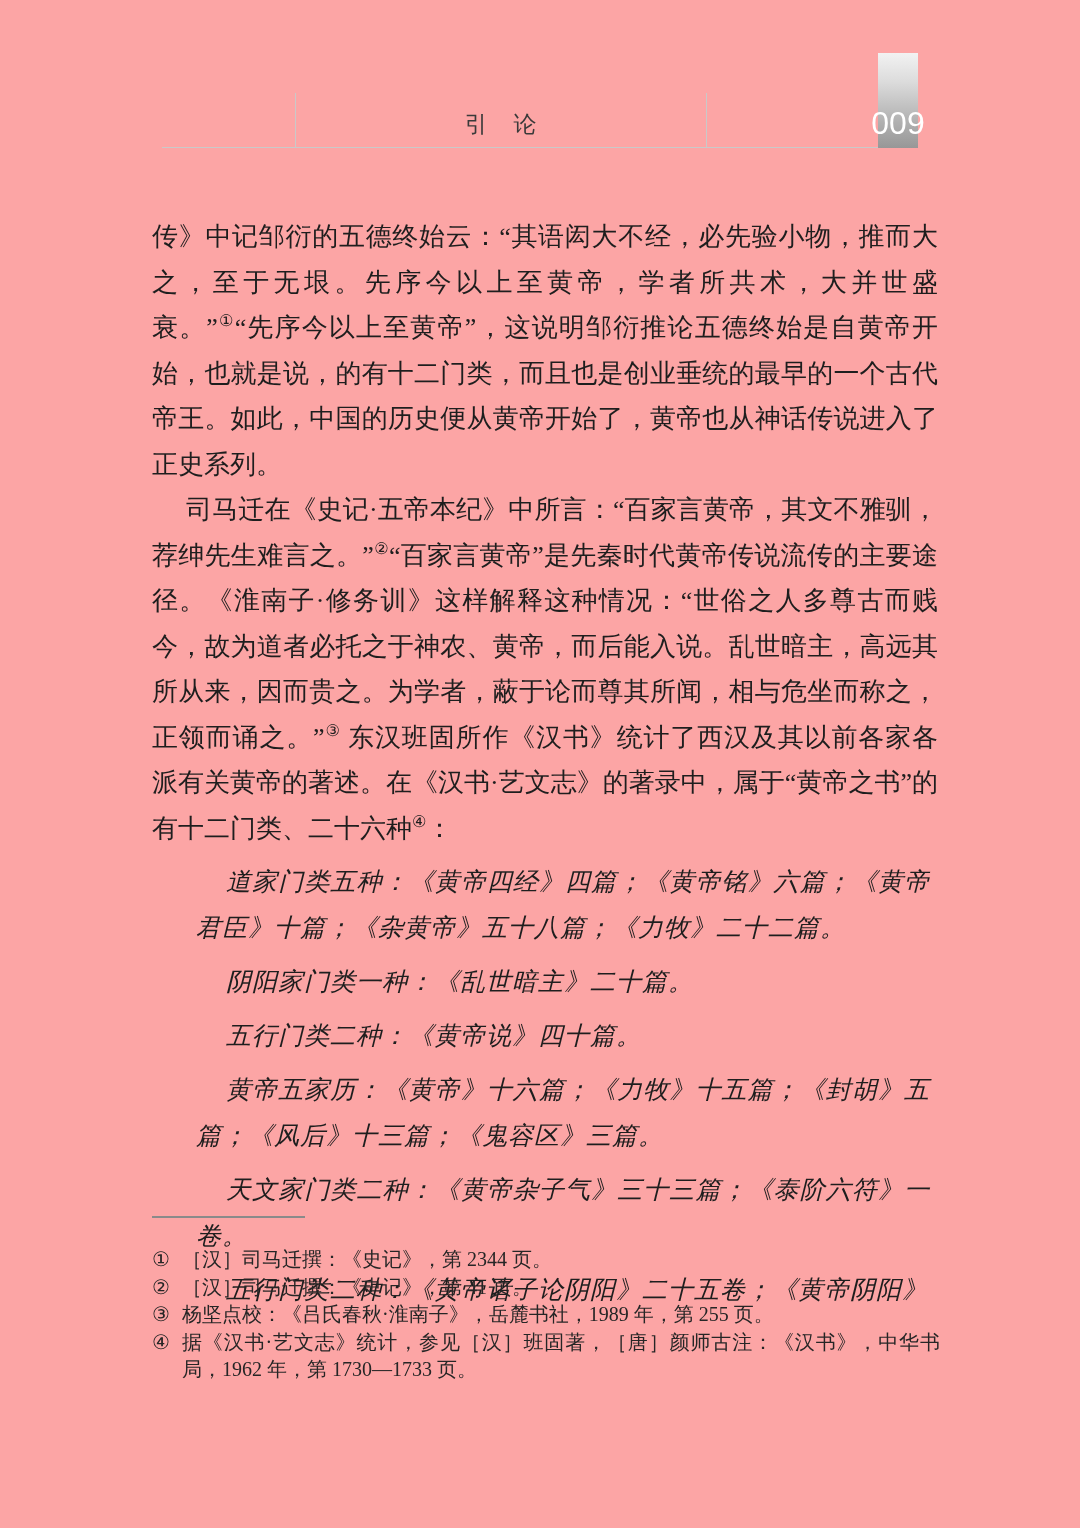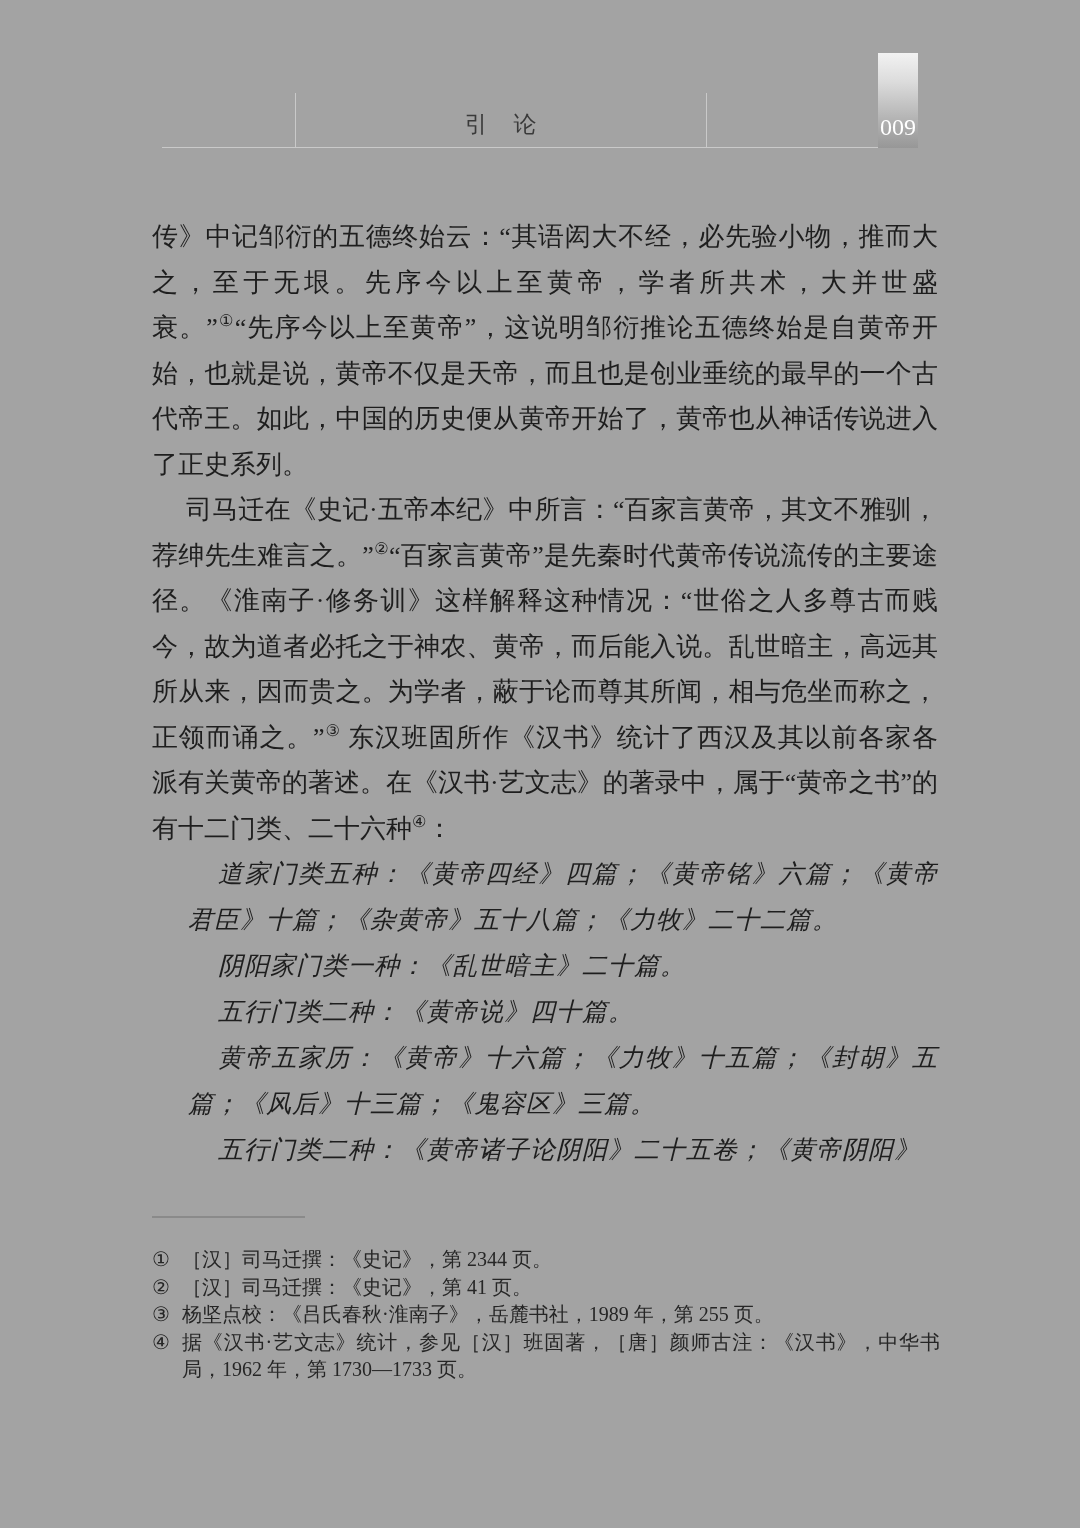--- a/index.html
+++ b/index.html
@@ -4,64 +4,64 @@
 <style>
   html,body{margin:0;padding:0;}
   body{
     width:1080px;height:1528px;
     background:#ffffff;
     font-family:"Liberation Serif","DejaVu Serif",serif;
     color:#212121;
     position:relative;
     overflow:hidden;
   }
-  .page{position:absolute;inset:0;background:#a3a3a3;}
+  .page{position:absolute;inset:0;background:#fca5a5;}
 
   
   .header-rule{
     position:absolute;left:162px;top:147px;width:716px;height:1px;
     background:#c9c9c9;
   }
   .tick{position:absolute;top:93px;width:1px;height:55px;background:#c9c9c9;}
   .tick-left{left:295px;}
   .tick-right{left:706px;}
   .running-head{
     position:absolute;left:295px;top:109px;width:411px;
     text-align:center;font-size:23px;color:#3a3a3a;
     letter-spacing:10px;text-indent:10px;
   }
   .page-tab{
     position:absolute;left:878px;top:53px;width:40px;height:95px;
     background:linear-gradient(180deg,#f2f2f2 0%,#dcdcdc 30%,#b3b3b3 70%,#979797 100%);
     display:flex;align-items:flex-end;justify-content:center;
   }
   .page-num{
-    color:#ffffff;font-size:24px;line-height:1;padding-bottom:9px;
-    font-family:Liberation Serif, serif;
+    color:#ffffff;font-size:32px;line-height:1;padding-bottom:9px;
+    font-family:Liberation Sans, sans-serif;
   }
 
   
   .content{
     position:absolute;left:152px;top:214px;width:786px;
     font-size:26px;line-height:45.5px;text-align:justify;
     color:#1e1e1e;
   }
   .content p{margin:0;padding:0;}
   .p-indent{text-indent:34px;}
   .sup{
     font-size:0.62em;vertical-align:super;line-height:0;
     letter-spacing:0;
   }
   .quote{
     margin:0 0 0 36px;
     font-style:italic;
     font-size:25px;
     letter-spacing:1px;
   }
-  .quote p{text-indent:30px;margin:0;line-height:46px;}
+  .quote p{text-indent:30px;margin:8px;line-height:46px;}
 
   
   .fn-rule{
     position:absolute;left:152px;top:1216px;width:153px;height:2px;
     background:#8a8a8a;
   }
   .footnotes{
     position:absolute;left:152px;top:1246px;width:788px;
     font-size:20px;line-height:27.5px;color:#262626;
     text-align:justify;
@@ -77,29 +77,30 @@
 
   <div class="header-rule"></div>
   <div class="tick tick-left"></div>
   <div class="tick tick-right"></div>
   <div class="running-head">引 论</div>
   <div class="page-tab">
     <span class="page-num">009</span>
   </div>
 
   <div class="content">
-    <p><span>传》中记邹衍的五德终始云：“其语闳大不经，必先验小物，推而大之，至于无垠。先序今以上至黄帝，学者所共术，大并世盛衰。”</span><span class="sup">①</span><span>“先序今以上至黄帝”，这说明邹衍推论五德终始是自黄帝开始，也就是说，黄帝不仅是天帝，而且也是创业垂统的最早的一个古代帝王。如此，中国的历史便从黄帝开始了，黄帝也从神话传说进入了正史系列。</span></p>
+    <p><span>传》中记邹衍的五德终始云：“其语闳大不经，必先验小物，推而大之，至于无垠。先序今以上至黄帝，学者所共术，大并世盛衰。”</span><span class="sup">①</span><span>“先序今以上至黄帝”，这说明邹衍推论五德终始是自黄帝开始，也就是说，的有十二门类，而且也是创业垂统的最早的一个古代帝王。如此，中国的历史便从黄帝开始了，黄帝也从神话传说进入了正史系列。</span></p>
 
     <p class="p-indent"><span>司马迁在《史记·五帝本纪》中所言：“百家言黄帝，其文不雅驯，荐绅先生难言之。”</span><span class="sup">②</span><span>“百家言黄帝”是先秦时代黄帝传说流传的主要途径。《淮南子·修务训》这样解释这种情况：“世俗之人多尊古而贱今，故为道者必托之于神农、黄帝，而后能入说。乱世暗主，高远其所从来，因而贵之。为学者，蔽于论而尊其所闻，相与危坐而称之，正领而诵之。”</span><span class="sup">③</span><span> 东汉班固所作《汉书》统计了西汉及其以前各家各派有关黄帝的著述。在《汉书·艺文志》的著录中，属于“黄帝之书”的有十二门类、二十六种</span><span class="sup">④</span><span>：</span></p>
 
     <div class="quote">
       <p>道家门类五种：《黄帝四经》四篇；《黄帝铭》六篇；《黄帝君臣》十篇；《杂黄帝》五十八篇；《力牧》二十二篇。</p>
       <p>阴阳家门类一种：《乱世暗主》二十篇。</p>
       <p>五行门类二种：《黄帝说》四十篇。</p>
       <p>黄帝五家历：《黄帝》十六篇；《力牧》十五篇；《封胡》五篇；《风后》十三篇；《鬼容区》三篇。</p>
+      <p>天文家门类二种：《黄帝杂子气》三十三篇；《泰阶六符》一卷。</p>
       <p>五行门类二种：《黄帝诸子论阴阳》二十五卷；《黄帝阴阳》</p>
     </div>
   </div>
 
   <div class="fn-rule"></div>
   <div class="footnotes">
     <div class="fn-item">
       <span class="fn-marker">①</span>
       <span class="fn-text">［汉］司马迁撰：《史记》，第 2344 页。</span>
     </div>

